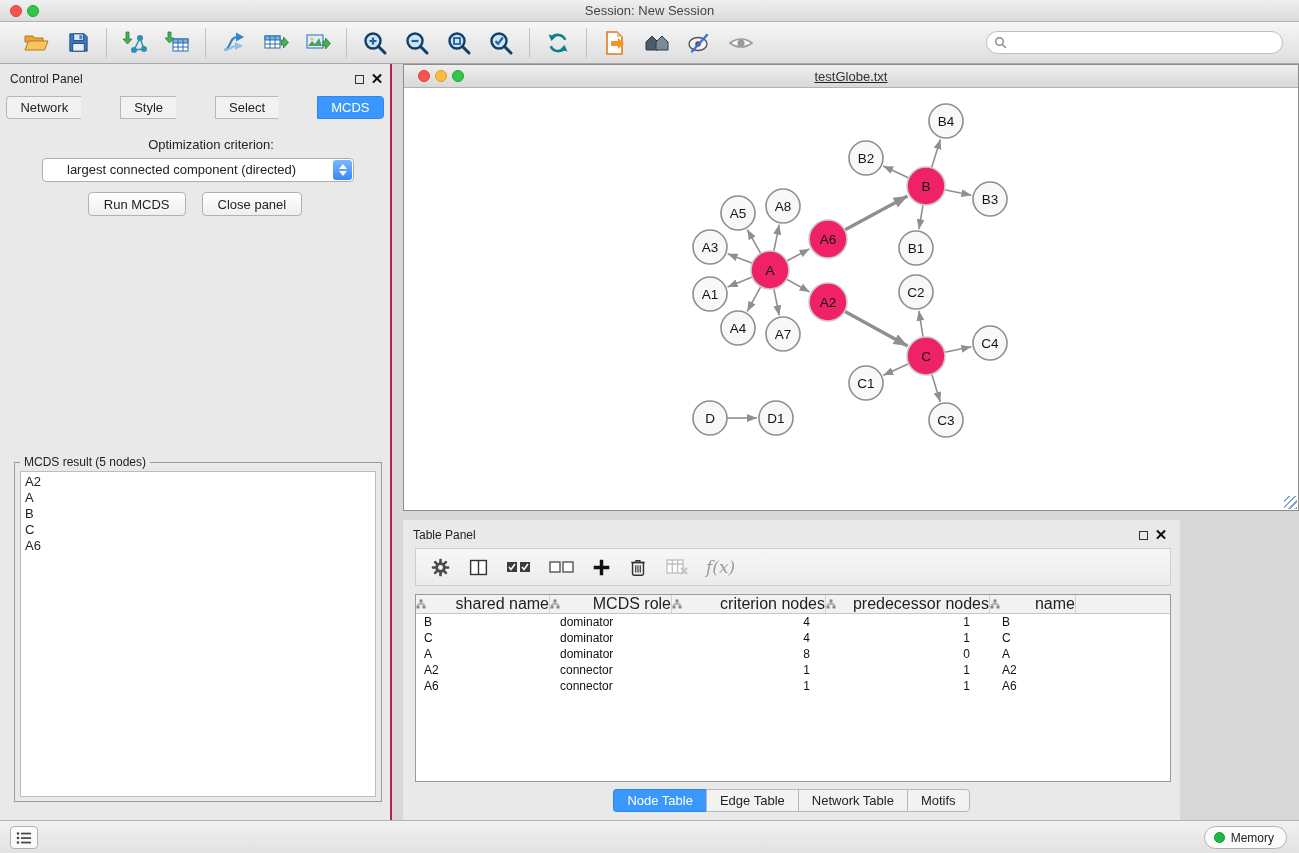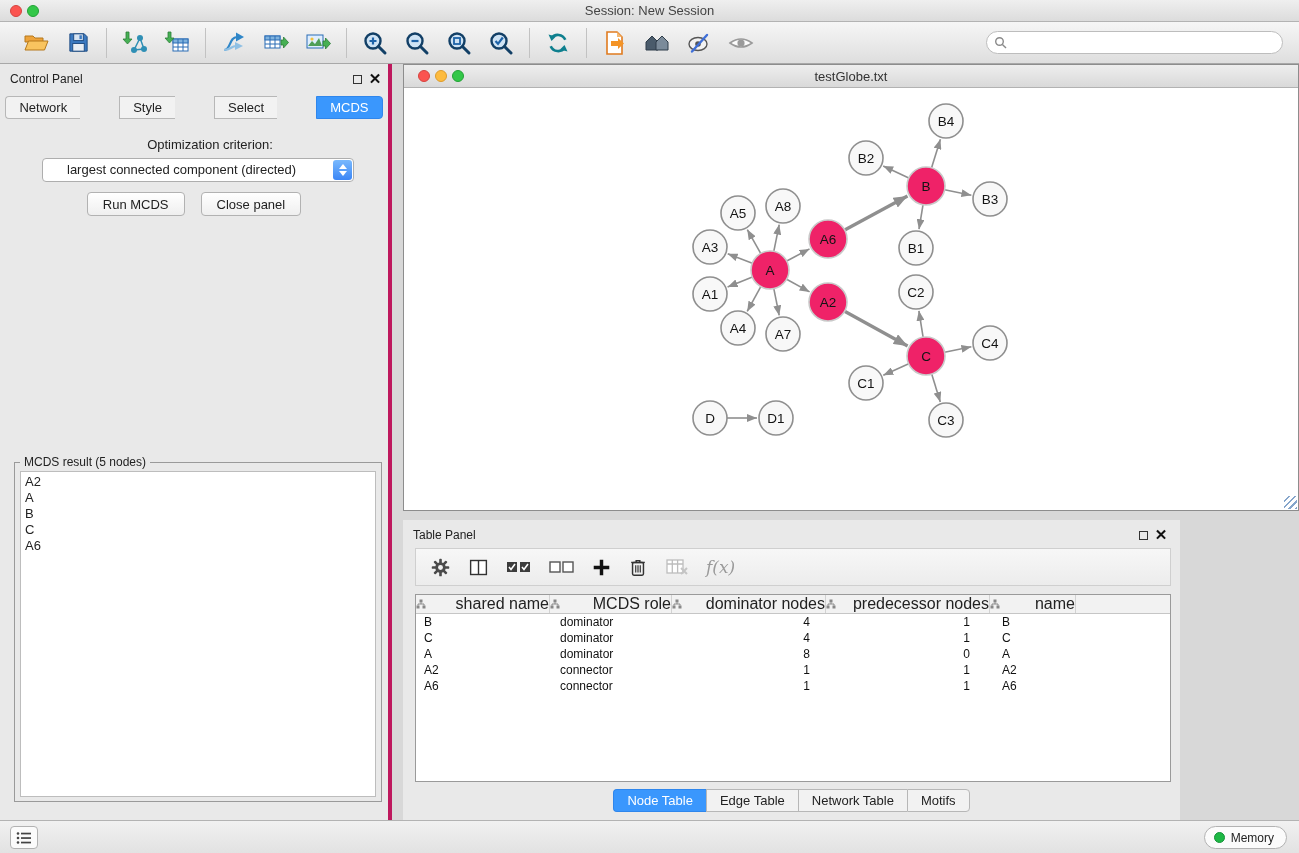--- a/index.html
+++ b/index.html
@@ -36,21 +36,21 @@
   .search-wrap svg { position:absolute; left:8px; top:5px; }
   .search-input {
     width:297px; height:23px; border-radius:12px; border:1px solid #bdbdbd;
     background:#fff; padding-left:26px; font-size:12px; outline:none;
     font-family:"Liberation Sans", sans-serif;
   }
 
   
   .control-panel {
     position:absolute; left:0; top:64px; width:392px; height:756px;
-    background:#e9e9e9; border-right:4px solid #be185d;
+    background:#e9e9e9; border-right:2px solid #be185d;
   }
   .panel-header { position:relative; height:28px; }
   .panel-header .ph-title { position:absolute; left:10px; top:8px; font-size:12px; color:#222; }
   .ph-btn { position:absolute; top:8px; width:14px; height:14px; display:flex; align-items:center; justify-content:center; cursor:pointer; }
   .ph-float { border:1.5px solid #333; width:9px; height:9px; }
   .ph-close { font-size:15px; font-weight:bold; color:#111; line-height:12px; }
 
   .seg-tabs { display:flex; justify-content:center; }
   .seg-tab {
     font-size:13px; padding:3px 13px; background:#f2f2f2;
@@ -88,21 +88,21 @@
     position:absolute; left:5px; right:5px; top:8px; bottom:4px;
     background:#fff; border:1px solid #bdbdbd; padding:2px 4px; overflow:auto; font-size:13px;
   }
   .mcds-item { line-height:16px; cursor:default; }
 
   
   .network-window {
     position:absolute; left:403px; top:64px; width:896px; height:447px;
     background:#fff; border:1px solid #8d8d8d;
   }
-  .nw-titlebar { position:relative; height:23px; background:linear-gradient(#eeeeee,#d9d9d9); border-bottom:1px solid #b2b2b2; }
+  .nw-titlebar { position:relative; height:23px; background:linear-gradient(#eeeeee,#d9d9d9); border-bottom:1px solid #b2b2b2;text-decoration:underline; }
   .nw-title { text-align:center; font-size:13px; line-height:23px; color:#333; }
   .nw-canvas { position:absolute; top:24px; left:0; right:0; bottom:0; background:#fff; overflow:hidden; }
   .nw-resize {
     position:absolute; right:1px; bottom:1px; width:13px; height:13px;
     background:repeating-linear-gradient(135deg, transparent 0 3px, #85a5cb 3px 4.5px);
   }
 
   
   .table-panel { position:absolute; left:403px; top:520px; width:777px; height:300px; background:#e9e9e9; }
   .tp-toolbar {
@@ -547,21 +547,21 @@
           </svg>
           <span>MCDS role</span>
         </div>
         <div class="th" style="width: 154px;">
           <svg width="10" height="10" viewBox="0 0 10 10">
             <rect x="3.5" y="0.5" width="3" height="3" fill="#888"></rect>
             <rect x="0.5" y="6.5" width="3" height="3" fill="#888"></rect>
             <rect x="6.5" y="6.5" width="3" height="3" fill="#888"></rect>
             <path d="M5 3.5 V5 M2 6.5 V5 H8 V6.5" stroke="#888" fill="none"></path>
           </svg>
-          <span>dominator nodes</span>
+          <span>criterion nodes</span>
         </div>
         <div class="th" style="width: 164px;">
           <svg width="10" height="10" viewBox="0 0 10 10">
             <rect x="3.5" y="0.5" width="3" height="3" fill="#888"></rect>
             <rect x="0.5" y="6.5" width="3" height="3" fill="#888"></rect>
             <rect x="6.5" y="6.5" width="3" height="3" fill="#888"></rect>
             <path d="M5 3.5 V5 M2 6.5 V5 H8 V6.5" stroke="#888" fill="none"></path>
           </svg>
           <span>predecessor nodes</span>
         </div>

